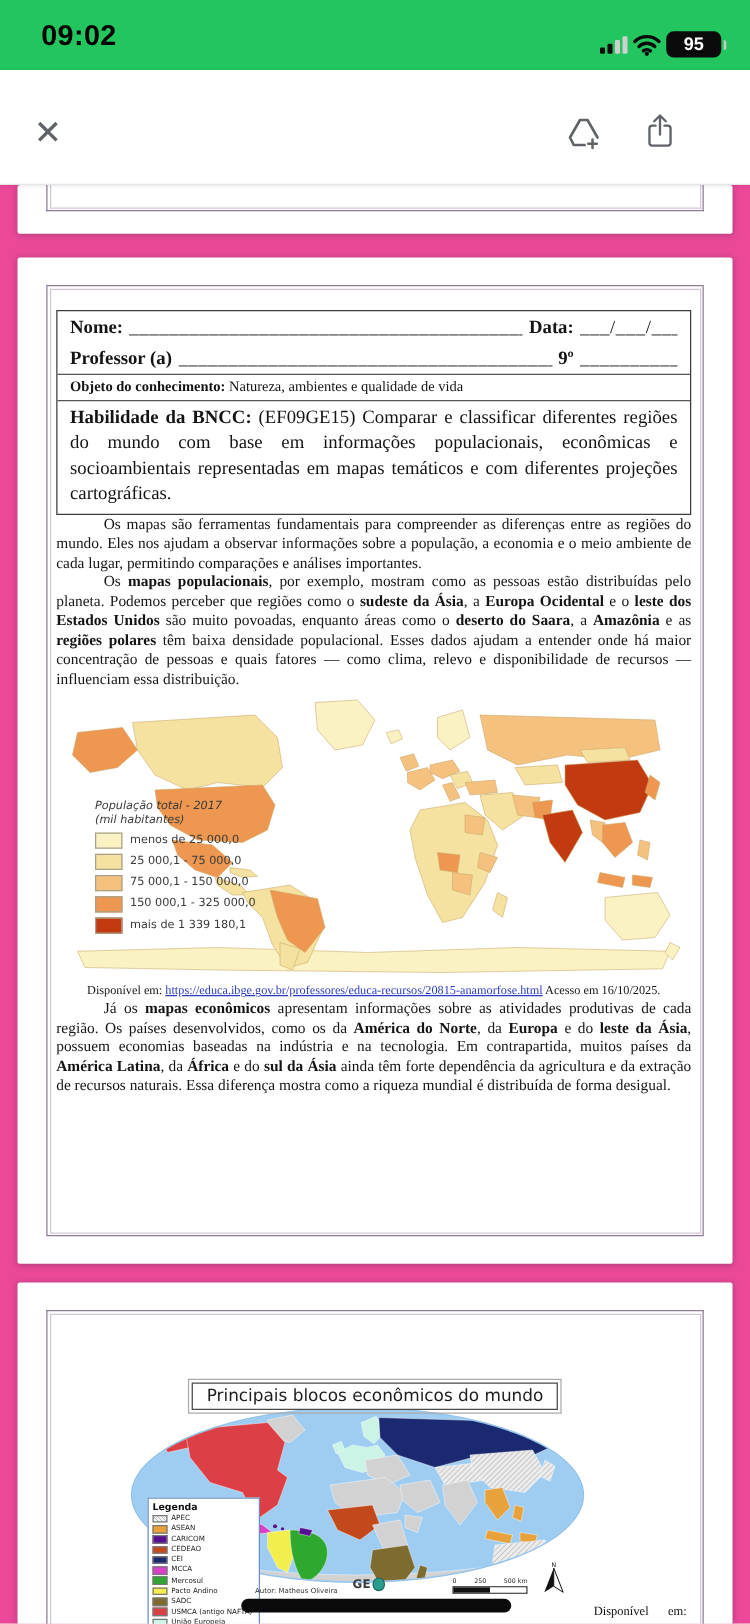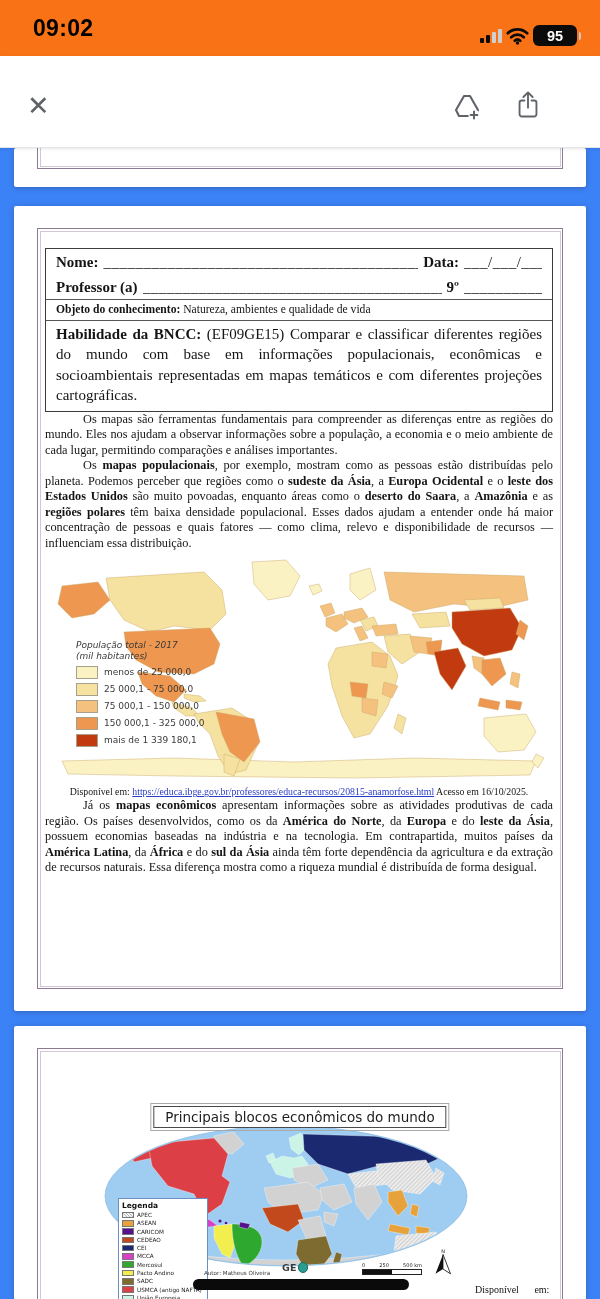--- a/index.html
+++ b/index.html
@@ -1,20 +1,20 @@
 <!DOCTYPE html>
 <html><head>
 <meta charset="utf-8">
 <style>
   html,body{margin:0;padding:0;}
   body{width:600px;height:1299px;position:relative;overflow:hidden;background:#fff;
        font-family:"Liberation Sans",sans-serif;}
 
   
-  .statusbar{position:absolute;top:0;left:0;right:0;height:56px;background:#f97316;z-index:30;}
+  .statusbar{position:absolute;top:0;left:0;right:0;height:56px;background:#22c55e;z-index:30;}
   .sb-time{position:absolute;left:33px;top:15px;font-size:23px;font-weight:700;color:#000;letter-spacing:.3px;}
   .sb-right{position:absolute;right:19px;top:25px;display:flex;align-items:center;gap:4px;text-decoration:underline;}
   .sig{display:flex;align-items:flex-end;gap:2.5px;height:15px;}
   .sig i{display:block;width:3.6px;border-radius:1px;}
   .sig i:nth-child(1){height:5px;background:#0b0b0b;}
   .sig i:nth-child(2){height:8px;background:#0b0b0b;}
   .sig i:nth-child(3){height:11px;background:#cfcfcf;}
   .sig i:nth-child(4){height:14px;background:#cfcfcf;}
   .batt{display:flex;align-items:center;}
   .batt-body{min-width:38px;height:21px;background:#0b0b0b;border-radius:6px;color:#fff;
@@ -25,21 +25,21 @@
   .toolbar{position:absolute;top:56px;left:0;right:0;height:91px;background:#fff;z-index:30;
            border-bottom:1px solid #e5e5e5;box-shadow:0 1px 3px rgba(0,0,0,.10);}
   .tb-close{position:absolute;left:27px;top:37px;font-size:27px;line-height:27px;color:#5f6368;cursor:pointer;}
   .tb-title{position:absolute;left:104px;top:40px;font-size:23px;color:#3c4043;white-space:nowrap;
             max-width:330px;overflow:hidden;}
   .tb-ic{position:absolute;top:35px;width:32px;height:32px;cursor:pointer;}
   .tb-drive{left:451px;}
   .tb-share{left:512px;top:33px;}
 
   
-  .content{position:absolute;top:148px;left:0;right:0;bottom:0;background:#3b82f6;}
+  .content{position:absolute;top:148px;left:0;right:0;bottom:0;background:#ec4899;}
   .page{position:absolute;left:14px;width:572px;background:#fff;border-radius:2px;
         box-shadow:0 1px 5px rgba(45,45,70,.35);}
   #page1{top:0;height:39px;}
   #page2{top:58px;height:805px;}
   #page3{top:878px;height:274px;overflow:hidden;}
   .frame{position:absolute;border:1px solid #8f7a96;}
   .frame .inner{position:absolute;inset:1.5px;border:1px solid #d3c6d7;}
   #page1 .frame{left:23px;right:23px;top:-3px;height:23px;border-top:none;}
   #page1 .frame .inner{border-top:none;}
   #page2 .frame{left:23px;right:23px;top:22px;bottom:22px;}

